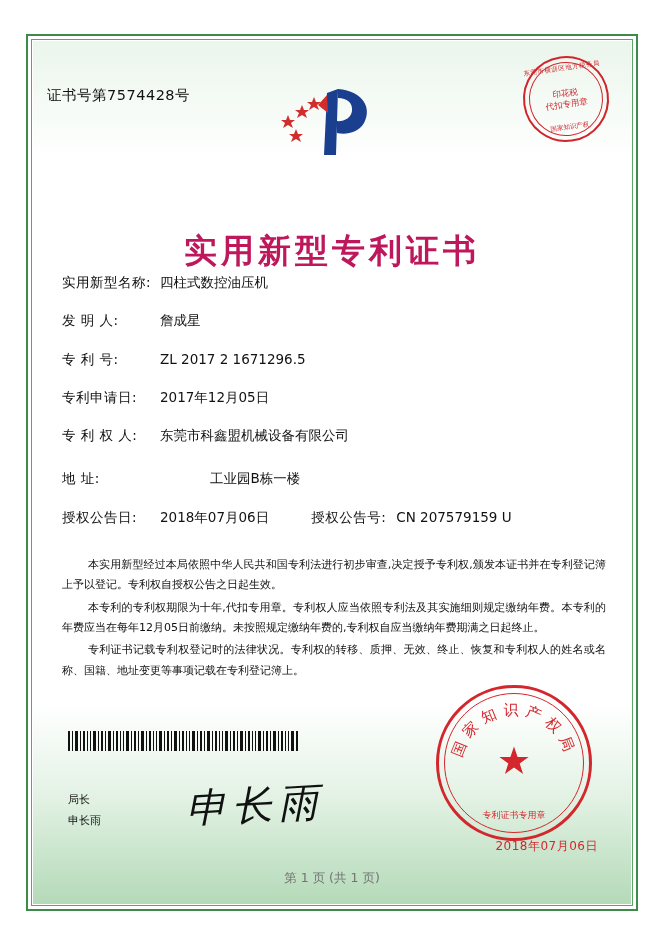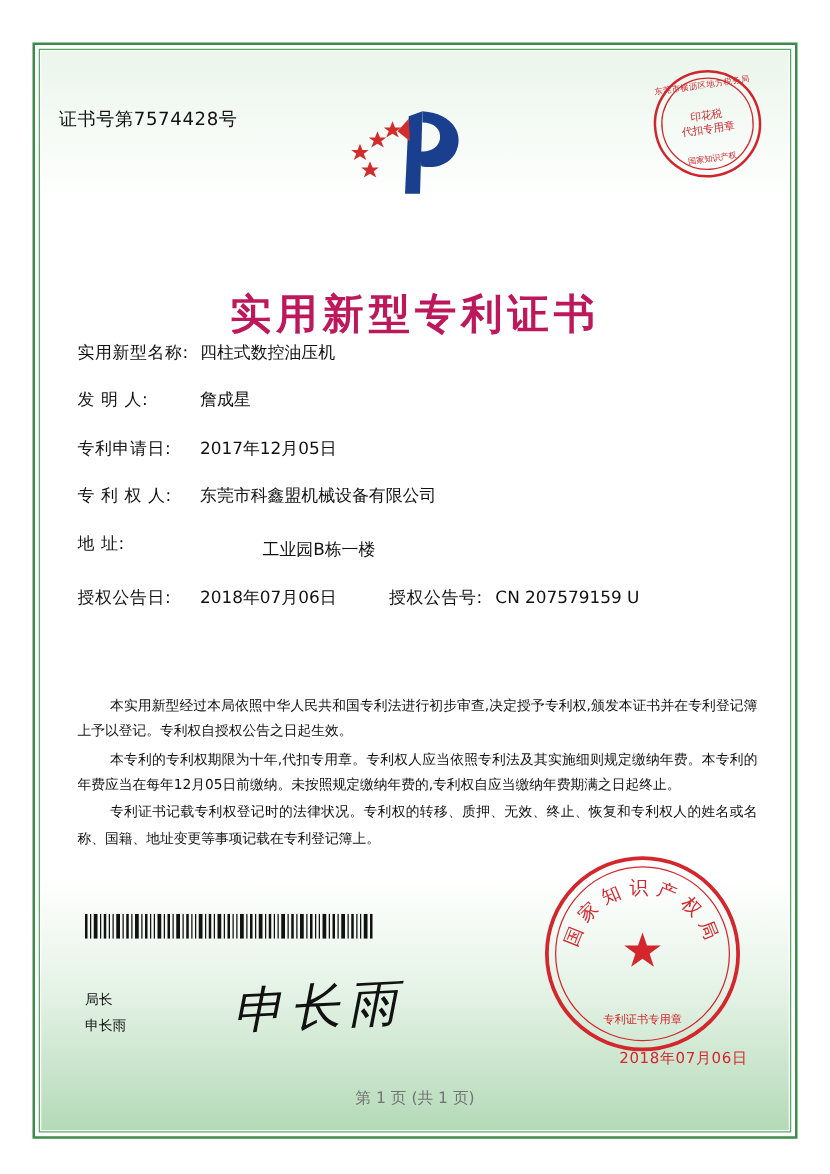--- a/index.html
+++ b/index.html
@@ -140,21 +140,21 @@
   .fields {
     position: absolute;
     left: 62px;
     top: 272px;
     right: 60px;
     font-size: 13.5px;
     color: #111;
   }
   .field-row {
     display: flex;
-    align-items: flex-start;
+    align-items: flex-end;
     margin-bottom: 18px;
     line-height: 1.5;
   }
   .field-label {
     width: 98px;
     flex: none;
     letter-spacing: 0.5px;
   }
   .field-value {
     flex: 1;
@@ -320,20 +320,24 @@
     <div class="field-row">
       <div class="field-label">实用新型名称:</div>
       <div class="field-value">四柱式数控油压机</div>
     </div>
 
     <div class="field-row">
       <div class="field-label">发 明 人:</div>
       <div class="field-value">詹成星</div>
     </div>
 
+    <div class="field-row">
+      <div class="field-label">专 利 号:</div>
+      <div class="field-value">ZL 2017 2 1671296.5</div>
+    </div>
 
     <div class="field-row">
       <div class="field-label">专利申请日:</div>
       <div class="field-value">2017年12月05日</div>
     </div>
 
     <div class="field-row">
       <div class="field-label">专 利 权 人:</div>
       <div class="field-value">东莞市科鑫盟机械设备有限公司</div>
     </div>

